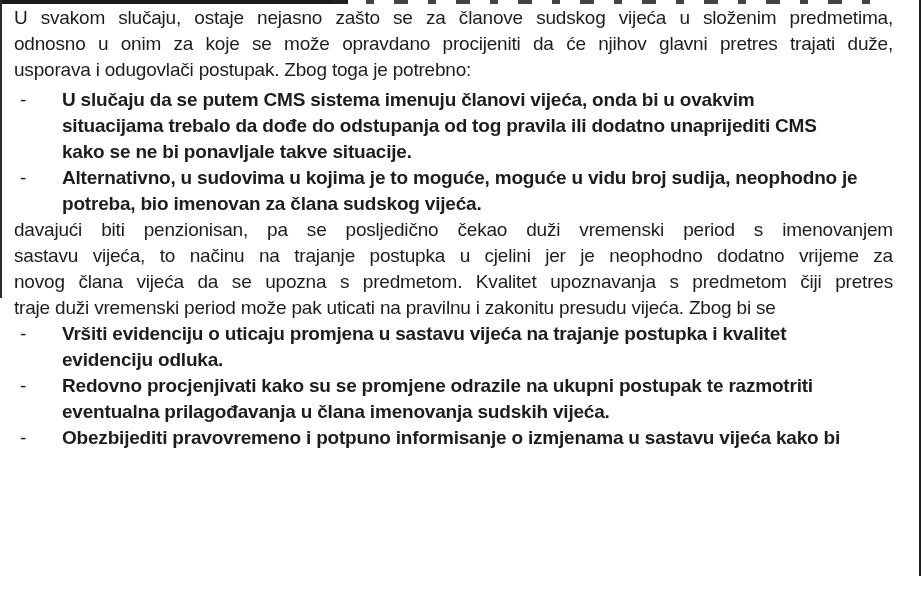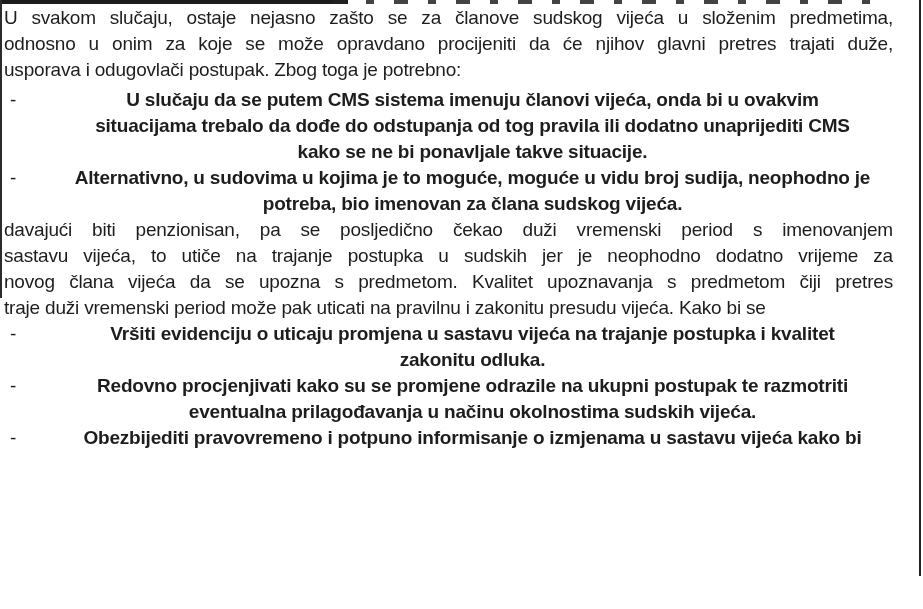--- a/index.html
+++ b/index.html
@@ -42,42 +42,42 @@
     position: absolute;
     left: 919px; top: 0;
     width: 2px; height: 576px;
     background: #222222;
   }
   .content {
     position: absolute;
     left: 0; top: 5px;
     width: 923px;
     box-sizing: border-box;
-    padding: 0 30px 0 4px;
+    padding: 0 30px 0 14px;
     font-size: 19px;
     line-height: 26px;
     letter-spacing: -0.2px;
   }
   .para { margin: 0; }
   .para-gap { margin-bottom: 4px; }
   .justified > div { text-align: justify; text-align-last: justify; }
   .justified > div:last-child { text-align-last: left; }
   .blist { margin: 0; }
   .li { display: flex; }
   .li .marker {
     flex: 0 0 48px;
     box-sizing: border-box;
     padding-left: 6px;
     font-weight: 400;
   }
   .li .li-text {
     flex: 1 1 auto;
     font-weight: 700;
   }
-  .li .li-text > div { text-align: center; }
+  .li .li-text > div { text-align: left; }
 </style>
 </head>
 <body>
 
 <div class="page">
 
   <div class="top-rule"></div>
   <div class="top-remnant"></div>
   <div class="left-rule"></div>
   <div class="right-rule"></div>
@@ -103,38 +103,38 @@
         <span class="marker">-</span>
         <div class="li-text">
             <div>Alternativno, u sudovima u kojima je to moguće, moguće u vidu broj sudija, neophodno je</div>
             <div>potreba, bio imenovan za člana sudskog vijeća.</div>
           </div>
       </div>
     </div>
 
     <div class="para justified">
         <div>davajući biti penzionisan, pa se posljedično čekao duži vremenski period s imenovanjem</div>
-        <div>sastavu vijeća, to utiče na trajanje postupka u sudskih jer je neophodno dodatno vrijeme za</div>
+        <div>sastavu vijeća, to načinu na trajanje postupka u cjelini jer je neophodno dodatno vrijeme za</div>
         <div>novog člana vijeća da se upozna s predmetom. Kvalitet upoznavanja s predmetom čiji pretres</div>
-        <div>traje duži vremenski period može pak uticati na pravilnu i zakonitu presudu vijeća. Kako bi se</div>
+        <div>traje duži vremenski period može pak uticati na pravilnu i zakonitu presudu vijeća. Zbog bi se</div>
       </div>
 
     <div class="blist">
       <div class="li">
         <span class="marker">-</span>
         <div class="li-text">
             <div>Vršiti evidenciju o uticaju promjena u sastavu vijeća na trajanje postupka i kvalitet</div>
-            <div>zakonitu odluka.</div>
+            <div>evidenciju odluka.</div>
           </div>
       </div>
       <div class="li">
         <span class="marker">-</span>
         <div class="li-text">
             <div>Redovno procjenjivati kako su se promjene odrazile na ukupni postupak te razmotriti</div>
-            <div>eventualna prilagođavanja u načinu okolnostima sudskih vijeća.</div>
+            <div>eventualna prilagođavanja u člana imenovanja sudskih vijeća.</div>
           </div>
       </div>
       <div class="li">
         <span class="marker">-</span>
         <div class="li-text">
             <div>Obezbijediti pravovremeno i potpuno informisanje o izmjenama u sastavu vijeća kako bi</div>
           </div>
       </div>
     </div>
 

